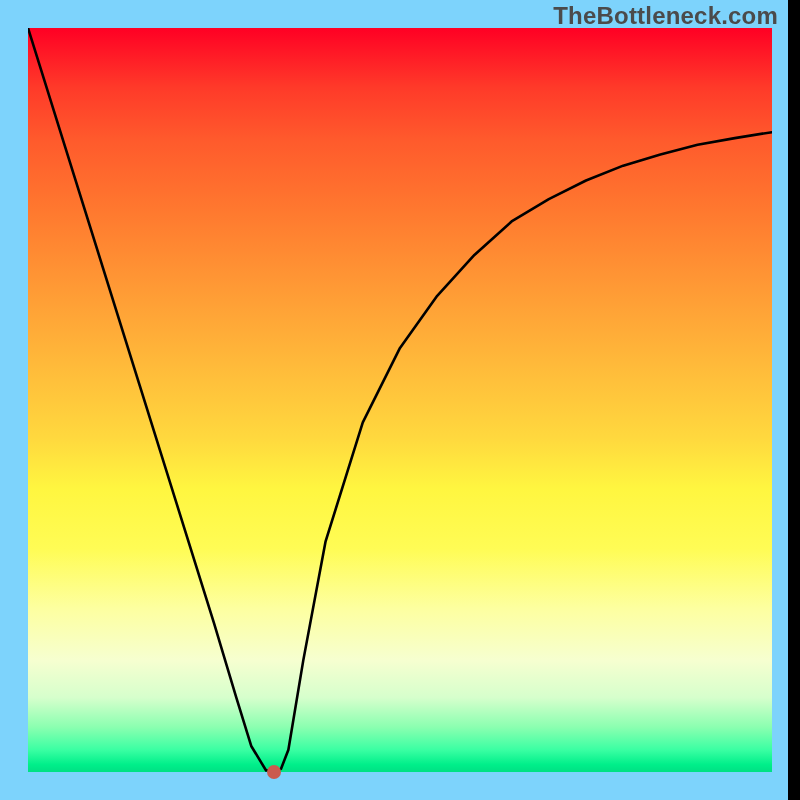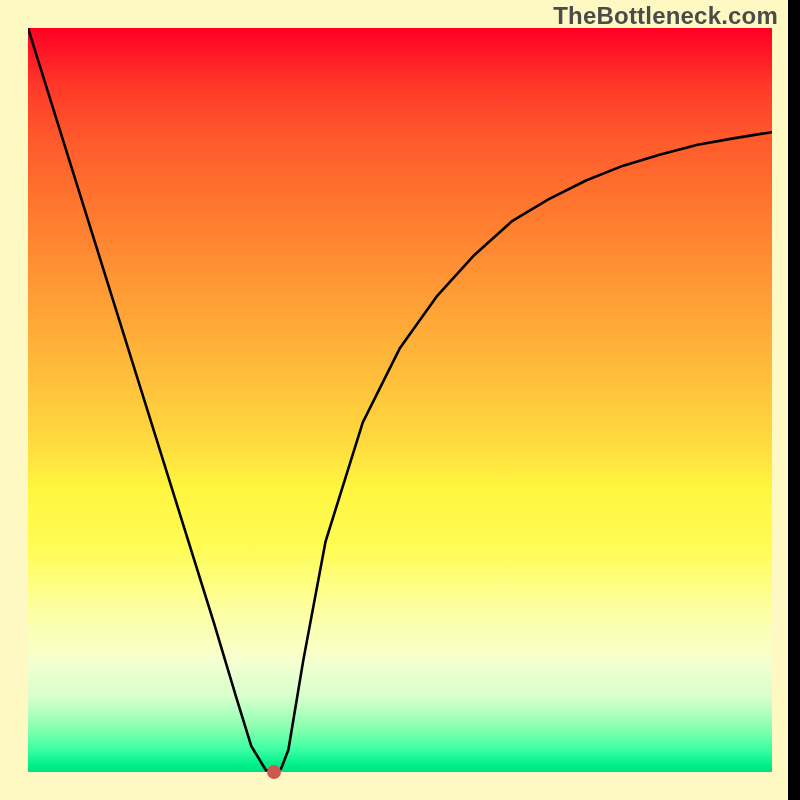--- a/index.html
+++ b/index.html
@@ -1,21 +1,21 @@
 <!DOCTYPE html>
 <html><head>
 <meta charset="utf-8">
 <style>
   * { margin: 0; padding: 0; box-sizing: border-box; }
   html, body { width: 800px; height: 800px; overflow: hidden; background: #000; }
   .frame {
     position: relative;
     width: 788px;
     height: 800px;
-    background: #fef9c3;
+    background: #7dd3fc;
     text-align: center;
   }
   .watermark {
     position: absolute;
     top: 2px;
     right: 10px;
     font-family: Arial, Helvetica, sans-serif;
     font-size: 24px;
     font-weight: 600;
     color: #4b4b4b;

